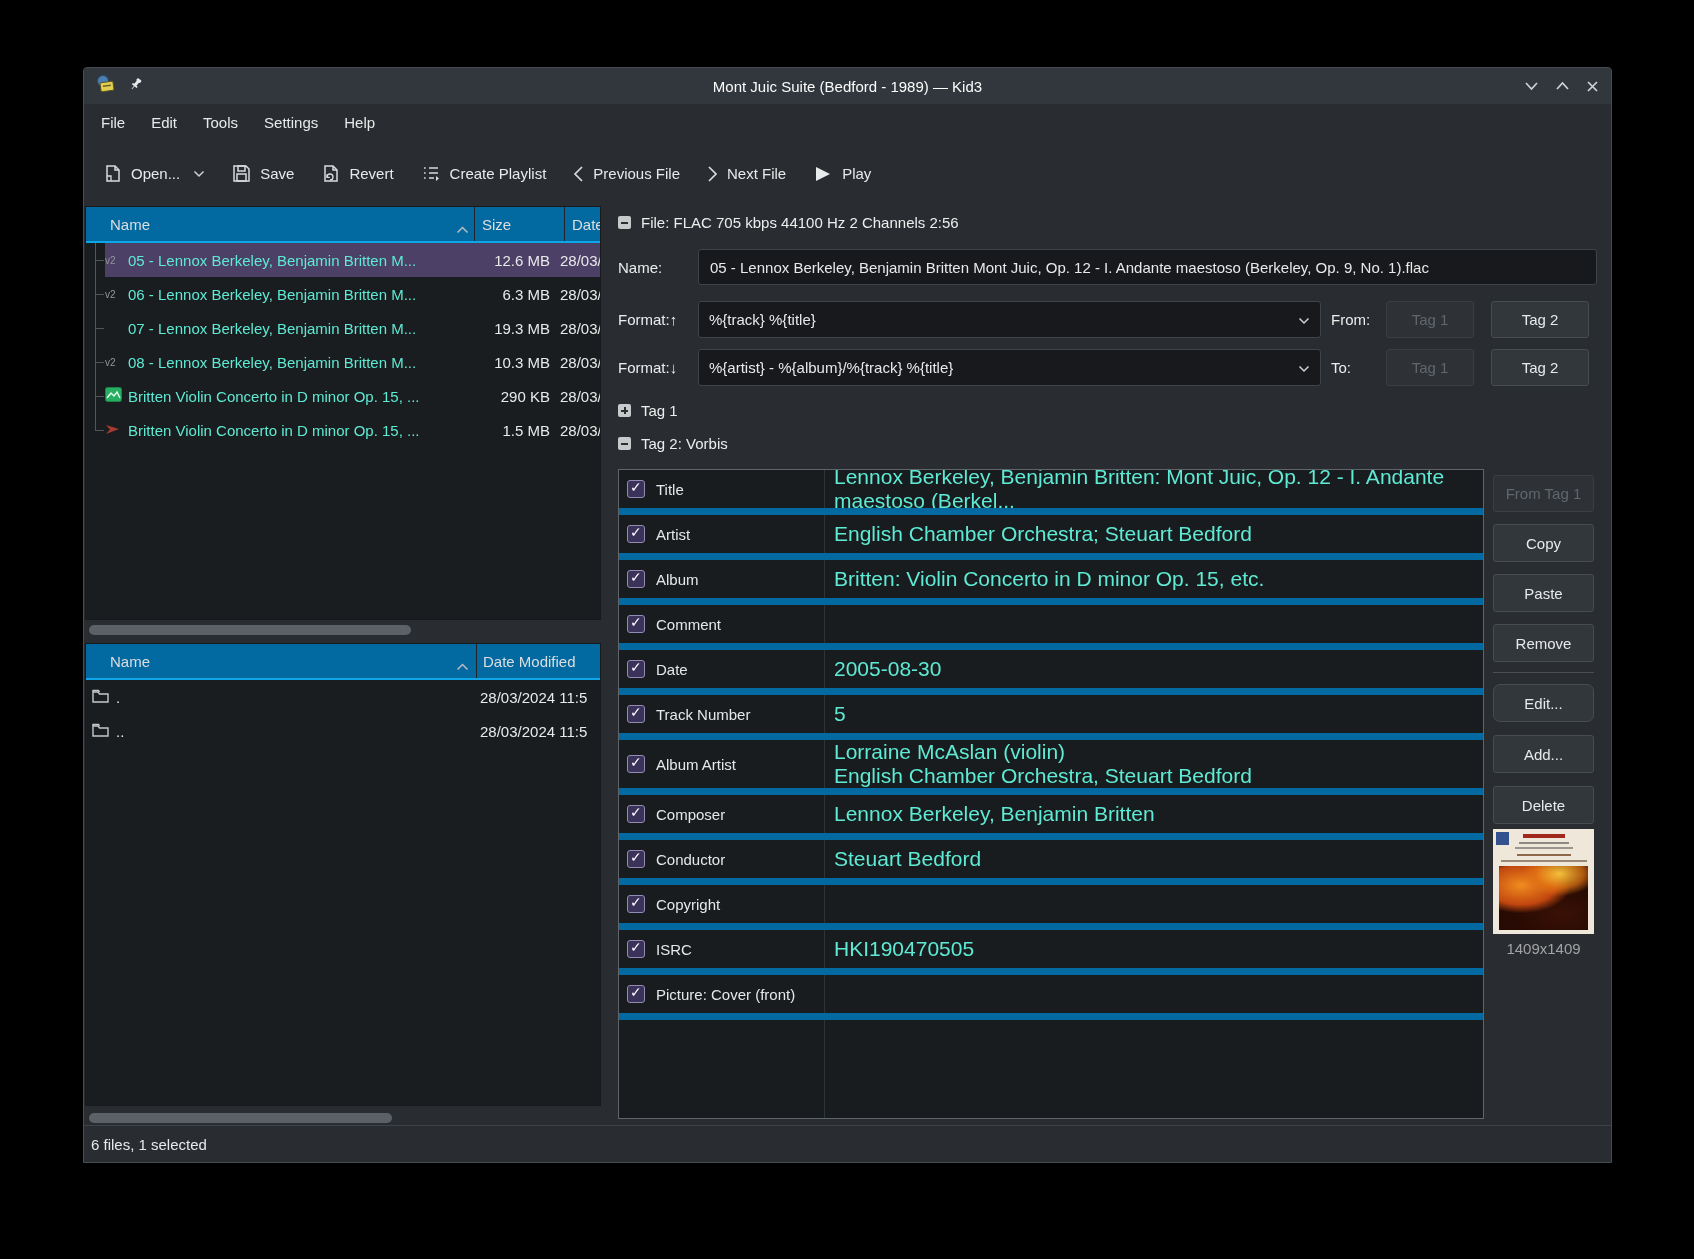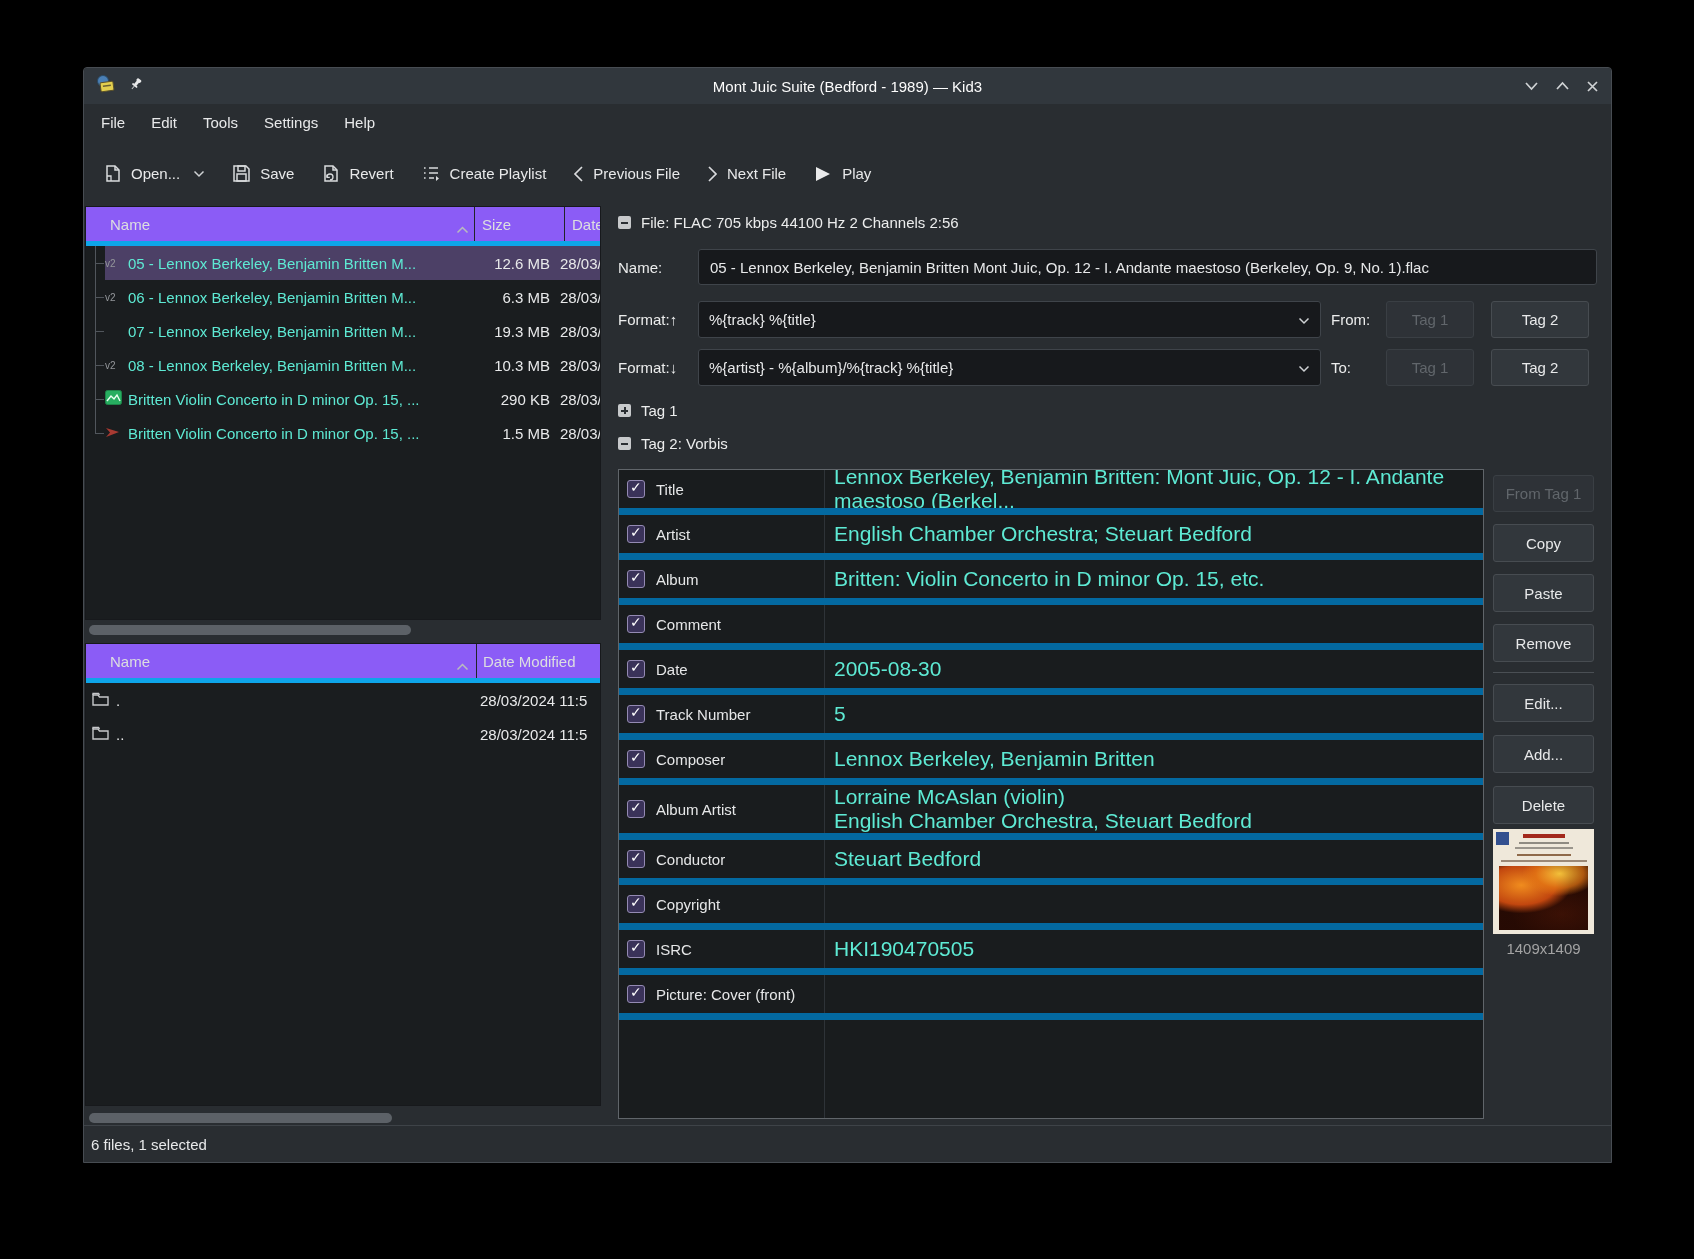--- a/index.html
+++ b/index.html
@@ -24,21 +24,21 @@
   
   .toolbar{height:65px;display:flex;align-items:center;padding-left:19px;gap:27px;font-size:15px;color:#e8e9ea;}
   .tbtn{display:flex;align-items:center;gap:9px;}
   .tbtn svg{display:block;}
   
   .panel{
     position:absolute;background:#1a1d1f;border:1px solid #17191c;box-sizing:border-box;overflow:hidden;
   }
   #file-panel{left:1px;top:138px;width:516px;height:414px;}
   #folder-panel{left:1px;top:575px;width:516px;height:463px;}
-  .phead{height:34px;background:#8b5cf6;display:flex;align-items:center;font-size:15px;color:#dcdee0;border-bottom:5px solid #0ea5e9;position:relative;}
+  .phead{height:34px;background:#0369a1;display:flex;align-items:center;font-size:15px;color:#dcdee0;border-bottom:2px solid #0ea5e9;position:relative;}
   .phead .h-name{flex:1;padding-left:24px;display:flex;align-items:center;}
   .phead .sortind{position:absolute;left:370px;top:13px;}
   .phead .vsep{position:absolute;top:0;bottom:0;width:1px;background:#202428;}
   .h-size{width:90px;padding-left:10px;box-sizing:border-box;}
   .h-date{width:38px;padding-left:10px;box-sizing:border-box;overflow:hidden;white-space:nowrap;}
   .h-datem{width:126px;padding-left:9px;box-sizing:border-box;overflow:hidden;white-space:nowrap;}
   .rows{position:relative;}
   .treeline{position:absolute;left:9px;top:0;width:1px;height:187px;background:#51565c;}
   .frow{height:34px;display:flex;align-items:stretch;position:relative;padding-left:19px;font-size:15px;}
   .frow .tick{position:absolute;left:9px;top:17px;width:9px;height:1px;background:#51565c;}
@@ -483,34 +483,34 @@
         </div>
       <div class="tvalue">2005-08-30</div>
     </div>
     <div class="trow">
       <div class="lcell">
           <span class="cb"></span>
           <span class="tlabel">Track Number</span>
         </div>
       <div class="tvalue">5</div>
     </div>
-    <div class="trow">
-      <div class="lcell">
-          <span class="cb"></span>
-          <span class="tlabel">Composer</span>
-        </div>
-      <div class="tvalue">Lennox Berkeley, Benjamin Britten</div>
-    </div>
     <div class="trow tall">
       <div class="lcell">
           <span class="cb"></span>
           <span class="tlabel">Album Artist</span>
         </div>
       <div class="tvalue">Lorraine McAslan (violin)
 English Chamber Orchestra, Steuart Bedford</div>
+    </div>
+    <div class="trow">
+      <div class="lcell">
+          <span class="cb"></span>
+          <span class="tlabel">Composer</span>
+        </div>
+      <div class="tvalue">Lennox Berkeley, Benjamin Britten</div>
     </div>
     <div class="trow">
       <div class="lcell">
           <span class="cb"></span>
           <span class="tlabel">Conductor</span>
         </div>
       <div class="tvalue">Steuart Bedford</div>
     </div>
     <div class="trow">
       <div class="lcell">
@@ -536,21 +536,21 @@
         <div class="lcell"></div>
         <div class="tvalue"></div>
       </div>
   </div>
 
   <div class="abs btn disabled rb" style="top:407px;">From Tag 1</div>
   <div class="abs btn rb" style="top:456px;height:38px;">Copy</div>
   <div class="abs btn rb" style="top:506px;height:38px;">Paste</div>
   <div class="abs btn rb" style="top:556px;height:38px;">Remove</div>
   <div class="abs rb-sep" style="top:604px;"></div>
-  <div class="abs btn rb" style="top:616px;height:38px;">Edit...</div>
+  <div class="abs btn rb" style="top:616px;height:38px;border-radius:7px;">Edit...</div>
   <div class="abs btn rb" style="top:667px;height:38px;">Add...</div>
   <div class="abs btn rb" style="top:718px;height:38px;">Delete</div>
 
   <div class="abs art">
     <span class="art-chip"></span>
     <span class="art-title"></span>
     <span class="art-l1"></span>
       <span class="art-l2"></span>
       <span class="art-l3"></span>
       <span class="art-l4"></span>

